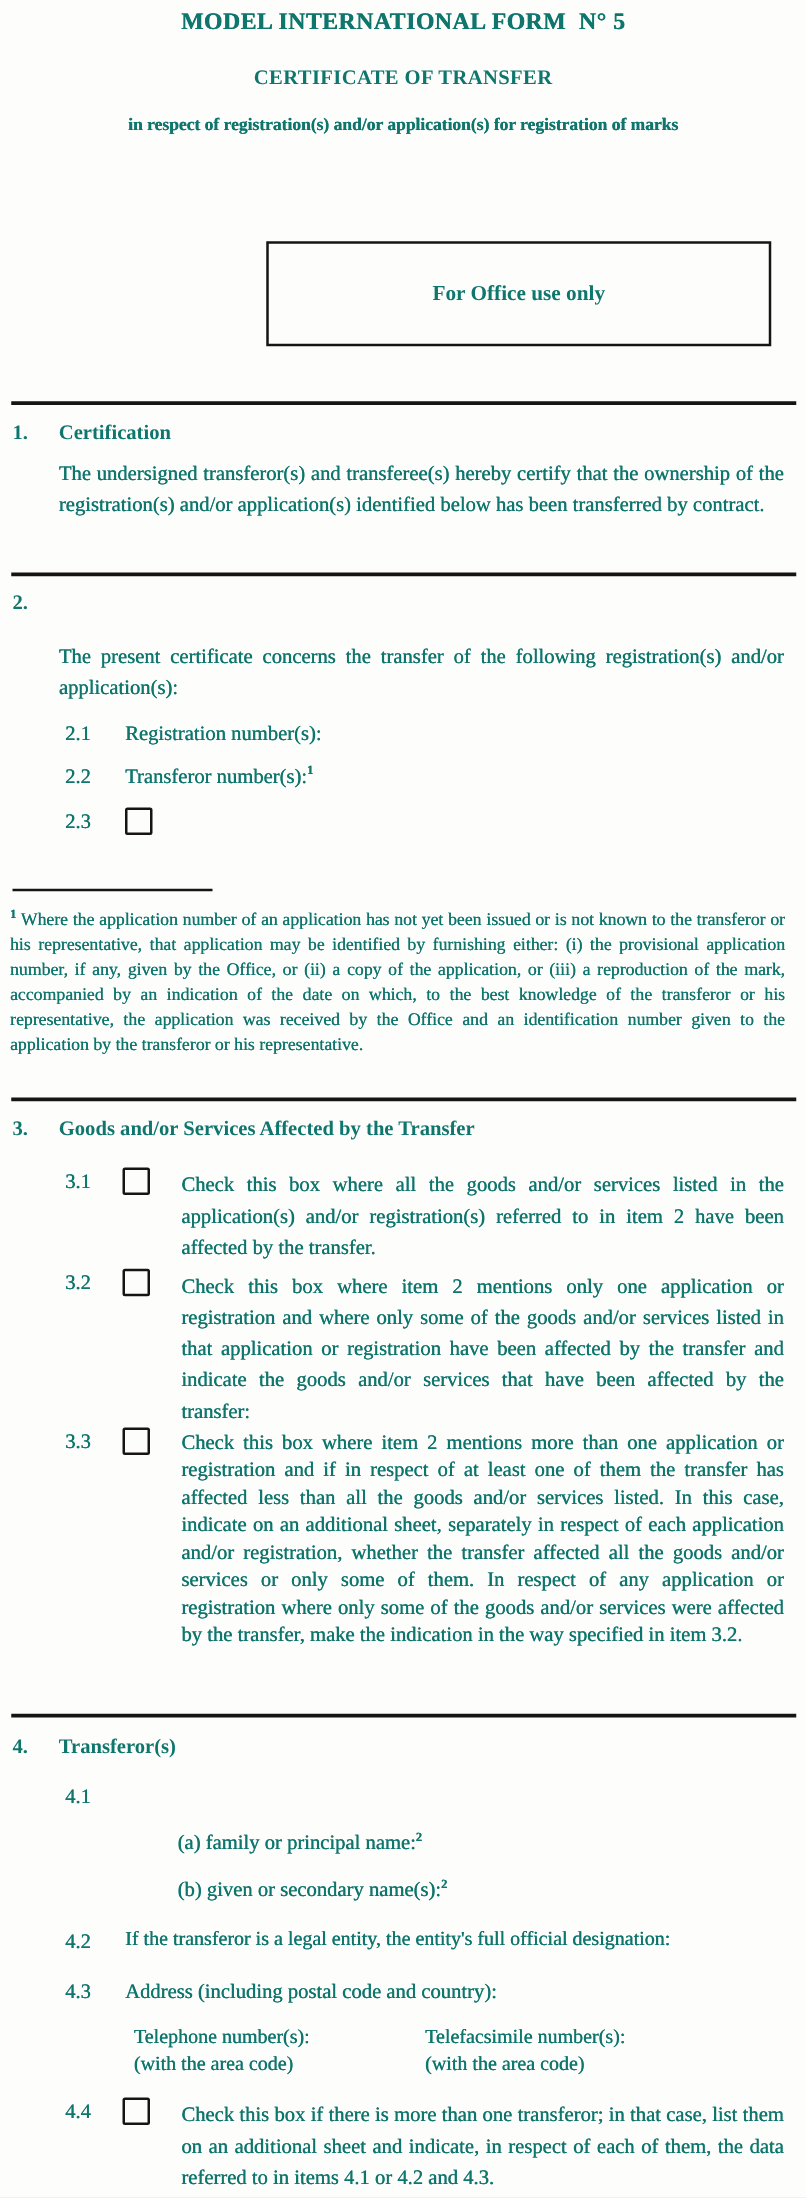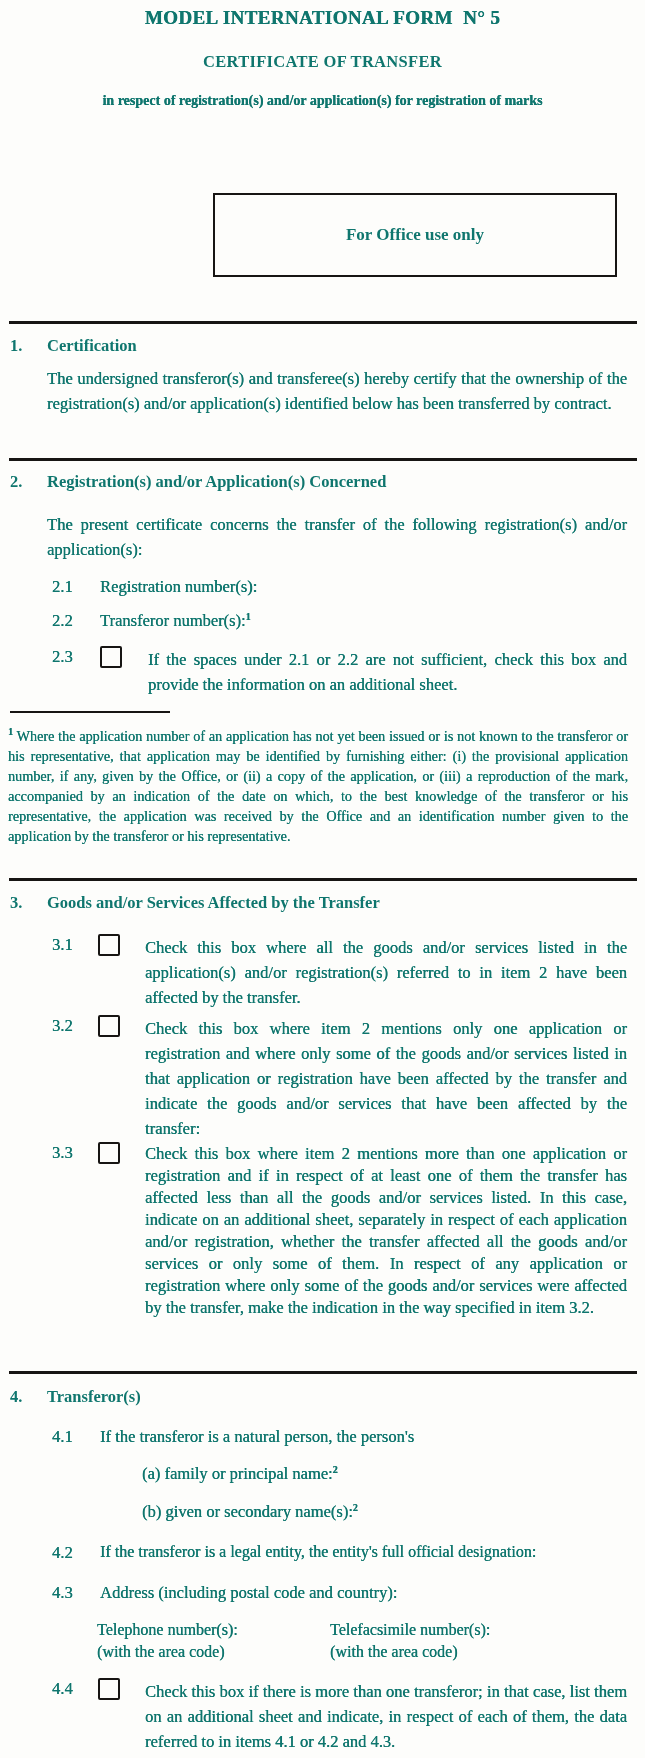--- a/index.html
+++ b/index.html
@@ -35,21 +35,21 @@
   .checkbox{
     width:18px;height:18px;
     border:2px solid #171513;border-radius:2px;
     background:#fdfdfb;
   }
   .fntext{
     font-size:14.2px;line-height:20px;text-align:justify;
     text-shadow:.2px 0 0 currentColor;
   }
   sup{font-size:10px;vertical-align:super;line-height:0;font-weight:bold;}
-  .colnote{font-size:16px;line-height:22px;text-shadow:.3px 0 0 currentColor;}
+  .colnote{font-size:16px;line-height:22px;text-shadow:.3px 0 0 currentColor;margin-left:10px;}
 </style>
 </head>
 <body>
 
 <div class="page">
 
   <div class="abs ctr title" style="top:7px;">
     <span>MODEL INTERNATIONAL FORM</span>&nbsp;
     <span>N° 5</span>
   </div>
@@ -60,34 +60,32 @@
     <span>For Office use only</span>
   </div>
 
   <div class="abs rule" style="top:321px;"></div>
   <div class="abs secnum" style="top:336px;">1.</div>
   <div class="abs sechead" style="top:336px;">Certification</div>
   <div class="abs bodytxt" style="left:47px;top:366px;width:580px;">The undersigned transferor(s) and transferee(s) hereby certify that the ownership of the registration(s) and/or application(s) identified below has been transferred by contract.</div>
 
   <div class="abs rule" style="top:458px;"></div>
   <div class="abs secnum" style="top:472px;">2.</div>
-  <div class="abs sechead" style="top:472px;">Registration(s) and/or Application(s) Concerned</div>
   <div class="abs bodytxt" style="left:47px;top:512px;width:580px;">The present certificate concerns the transfer of the following registration(s) and/or application(s):</div>
 
   <div class="abs itemnum" style="top:577px;">2.1</div>
   <div class="abs itemlbl" style="left:100px;top:577px;">Registration number(s):</div>
 
   <div class="abs itemnum" style="top:611px;">2.2</div>
   <div class="abs itemlbl" style="left:100px;top:611px;">
     <span>Transferor number(s):</span><sup>1</sup>
   </div>
 
   <div class="abs itemnum" style="top:647px;">2.3</div>
   <div class="abs checkbox" style="left:100px;top:646px;"></div>
-  <div class="abs bodytxt" style="left:148px;top:647px;width:479px;">If the spaces under 2.1 or 2.2 are not sufficient, check this box and provide the information on an additional sheet.</div>
 
   <div class="abs fnrule" style="top:711px;"></div>
   <div class="abs fntext" style="left:8px;top:726px;width:620px;">
     <sup>1</sup> <span>Where the application number of an application has not yet been issued or is not known to the transferor or his representative, that application may be identified by furnishing either:  (i) the provisional application number, if any, given by the Office, or  (ii)  a copy of the application, or  (iii)  a reproduction of the mark, accompanied by an indication of the date on which, to the best knowledge of the transferor or his representative, the application was received by the Office and an identification number given to the application by the transferor or his representative.</span>
   </div>
 
   <div class="abs rule" style="top:878px;"></div>
   <div class="abs secnum" style="top:893px;">3.</div>
   <div class="abs sechead" style="top:893px;">Goods and/or Services Affected by the Transfer</div>
 
@@ -101,21 +99,20 @@
 
   <div class="abs itemnum" style="top:1143px;">3.3</div>
   <div class="abs checkbox" style="left:98px;top:1142px;"></div>
   <div class="abs bodytxt" style="left:145px;top:1143px;width:482px;line-height:22px;">Check this box where item 2 mentions more than one application or registration and if in respect of at least one of them the transfer has affected less than all the goods and/or services listed. In this case, indicate on an additional sheet, separately in respect of each application and/or registration, whether the transfer affected all the goods and/or services or only some of them. In respect of any application or registration where only some of the goods and/or services were affected by the transfer, make the indication in the way specified in item 3.2.</div>
 
   <div class="abs rule" style="top:1371px;"></div>
   <div class="abs secnum" style="top:1387px;">4.</div>
   <div class="abs sechead" style="top:1387px;">Transferor(s)</div>
 
   <div class="abs itemnum" style="top:1427px;">4.1</div>
-  <div class="abs itemlbl" style="left:100px;top:1427px;">If the transferor is a natural person, the person's</div>
 
   <div class="abs itemlbl" style="left:142px;top:1464px;">
     <span>(a) family or principal name:</span><sup>2</sup>
   </div>
   <div class="abs itemlbl" style="left:142px;top:1502px;">
     <span>(b) given or secondary name(s):</span><sup>2</sup>
   </div>
 
   <div class="abs itemnum" style="top:1543px;">4.2</div>
   <div class="abs itemlbl" style="left:100px;top:1543px;font-size:16px;">If the transferor is a legal entity, the entity's full official designation:</div>

